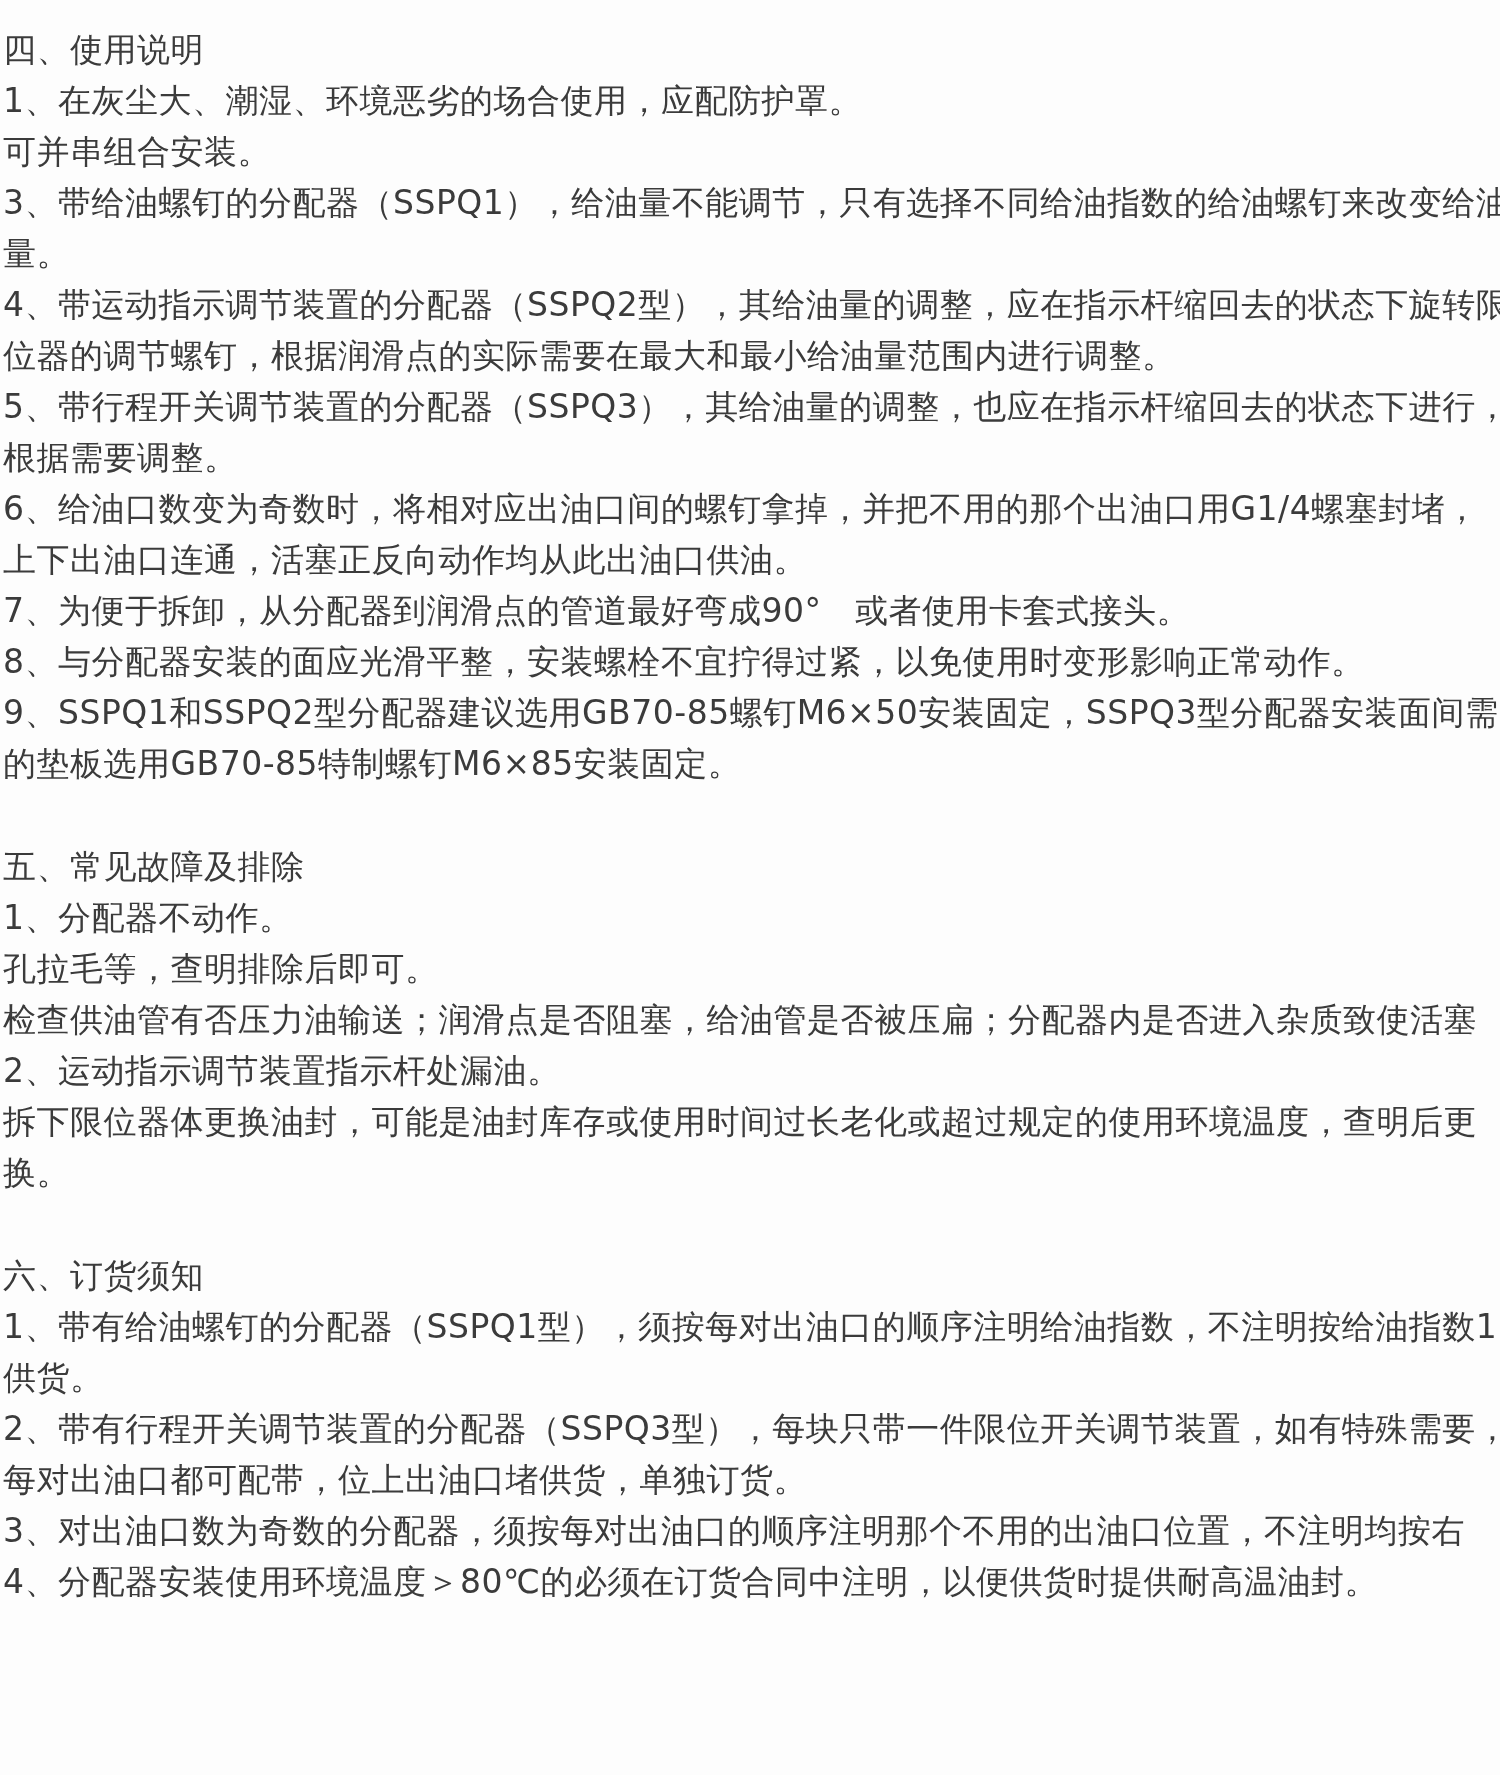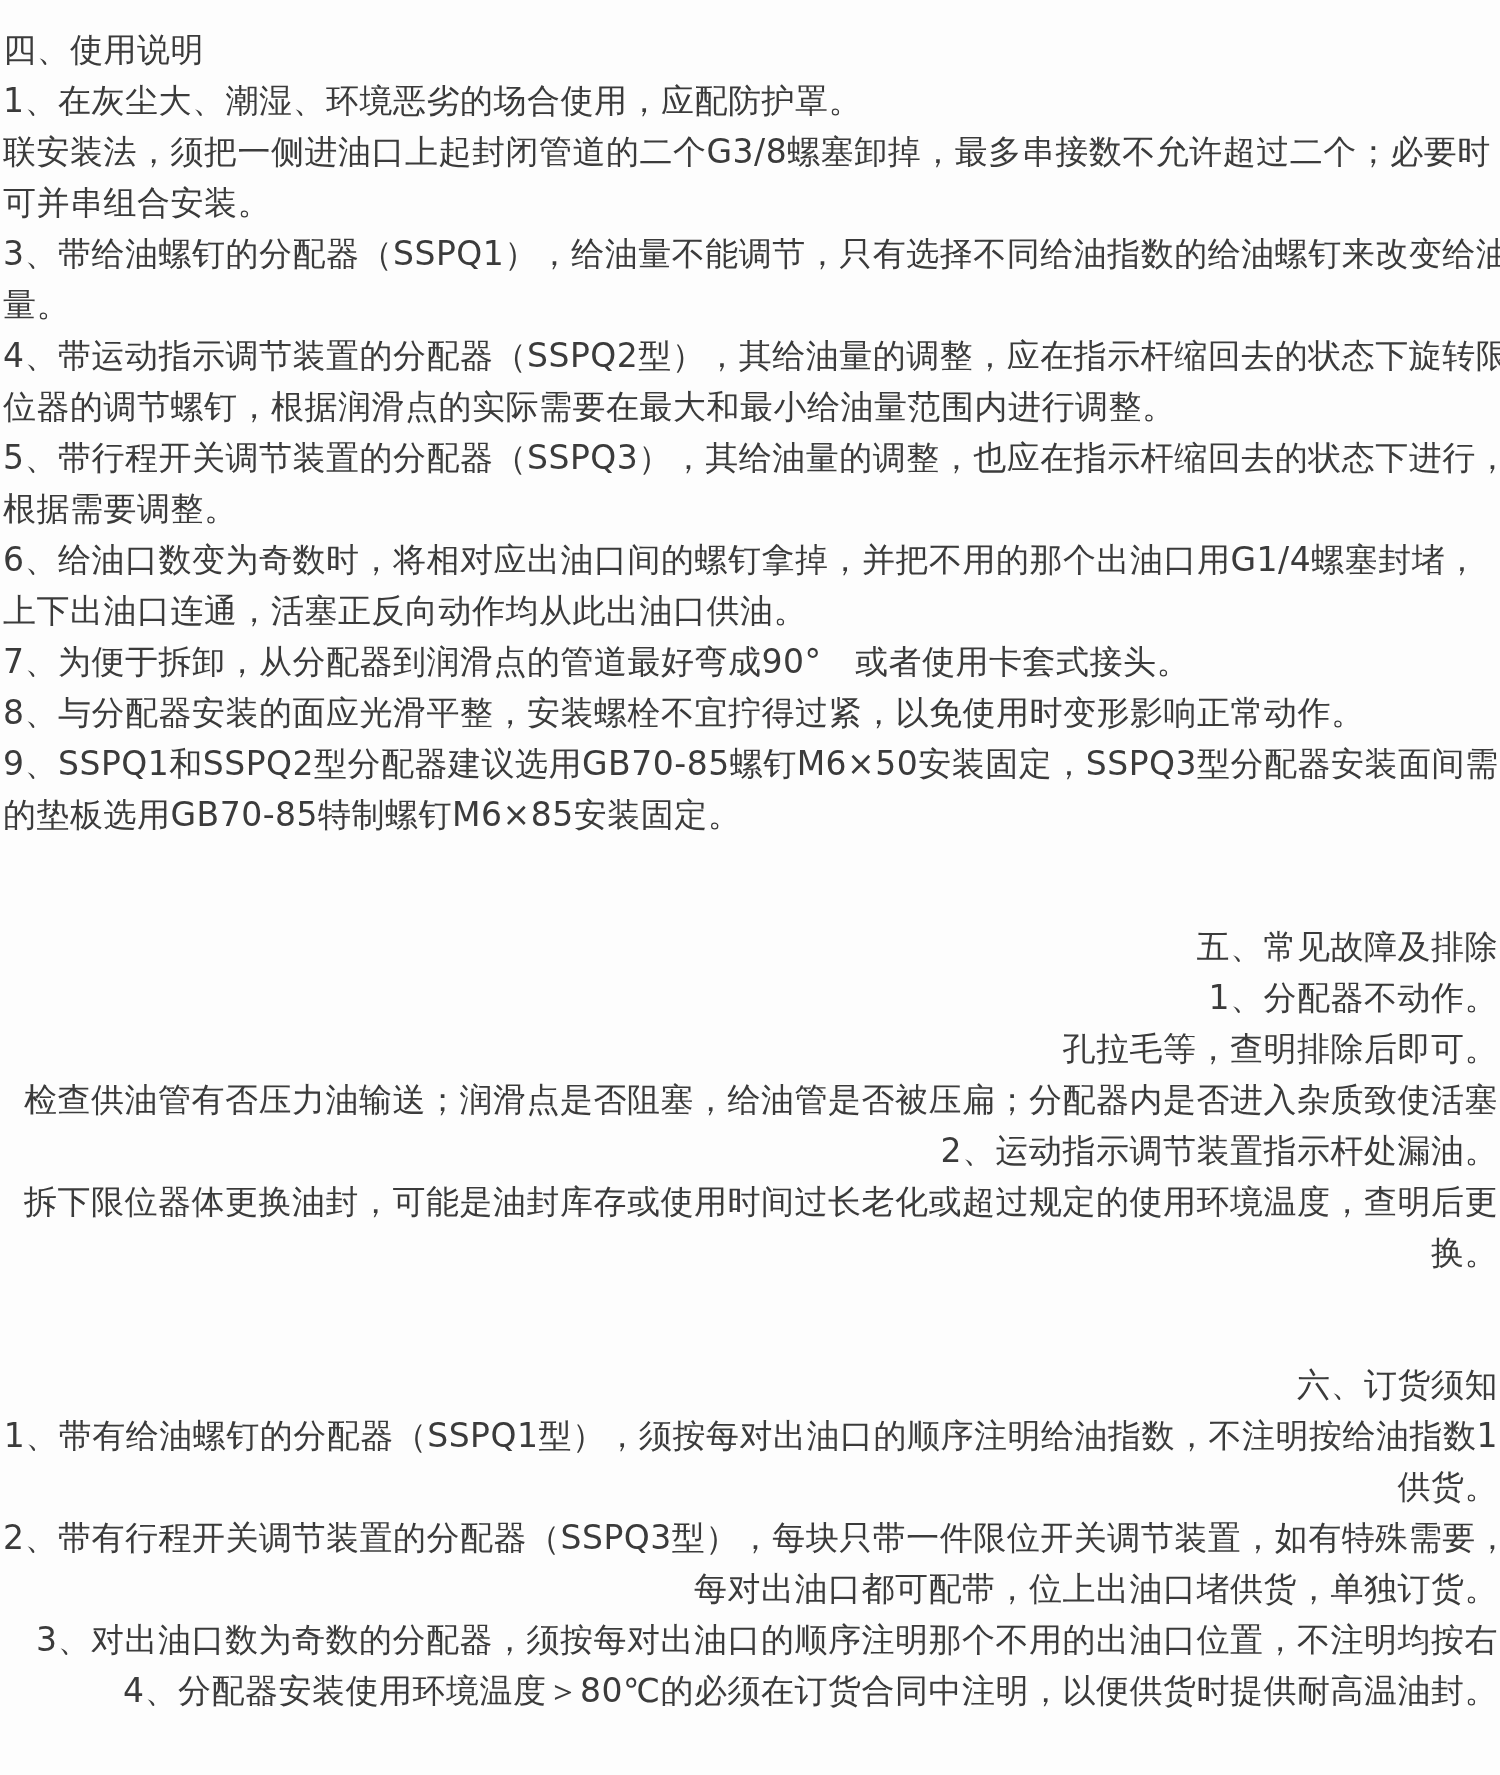--- a/index.html
+++ b/index.html
@@ -8,47 +8,45 @@
   }
   body {
     width: 1500px;
     height: 1775px;
     background: #fdfdfd;
     color: #3b3b3b;
     font-family: "DejaVu Sans", "Liberation Sans", sans-serif;
     overflow: hidden;
   }
   .doc {
-    padding: 24px 2px 0 3px;
+    padding: 24px 16px 0 3px;
   }
   .doc-section { }
   .doc-section + .doc-section {
-    margin-top: 81px;
-    text-align: right;
+    margin-top: 52px;
   }
   .doc-line {
     font-size: 33px;
     line-height: 51px;
     height: 51px;
     white-space: nowrap;
     letter-spacing: 0.5px;
   }
   .doc-line.heading {
     font-weight: normal; 
   }
 </style>
 </head>
 <body style="background: rgb(253, 253, 253); color: rgb(59, 59, 59);">
 
 <main class="doc">
   <div id="doc-content">
       <section class="doc-section">
         <div class="doc-line heading">四、使用说明</div>
         <div class="doc-line">1、在灰尘大、潮湿、环境恶劣的场合使用，应配防护罩。</div>
-        <div class="doc-line">联安装法，须把一侧进油口上起封闭管道的二个G3/8螺塞卸掉，最多串接数不允许超过二个；必要时</div>
         <div class="doc-line">可并串组合安装。</div>
         <div class="doc-line">3、带给油螺钉的分配器（SSPQ1），给油量不能调节，只有选择不同给油指数的给油螺钉来改变给油</div>
         <div class="doc-line">量。</div>
         <div class="doc-line">4、带运动指示调节装置的分配器（SSPQ2型），其给油量的调整，应在指示杆缩回去的状态下旋转限</div>
         <div class="doc-line">位器的调节螺钉，根据润滑点的实际需要在最大和最小给油量范围内进行调整。</div>
         <div class="doc-line">5、带行程开关调节装置的分配器（SSPQ3），其给油量的调整，也应在指示杆缩回去的状态下进行，</div>
         <div class="doc-line">根据需要调整。</div>
         <div class="doc-line">6、给油口数变为奇数时，将相对应出油口间的螺钉拿掉，并把不用的那个出油口用G1/4螺塞封堵，</div>
         <div class="doc-line">上下出油口连通，活塞正反向动作均从此出油口供油。</div>
         <div class="doc-line">7、为便于拆卸，从分配器到润滑点的管道最好弯成90°　或者使用卡套式接头。</div>

